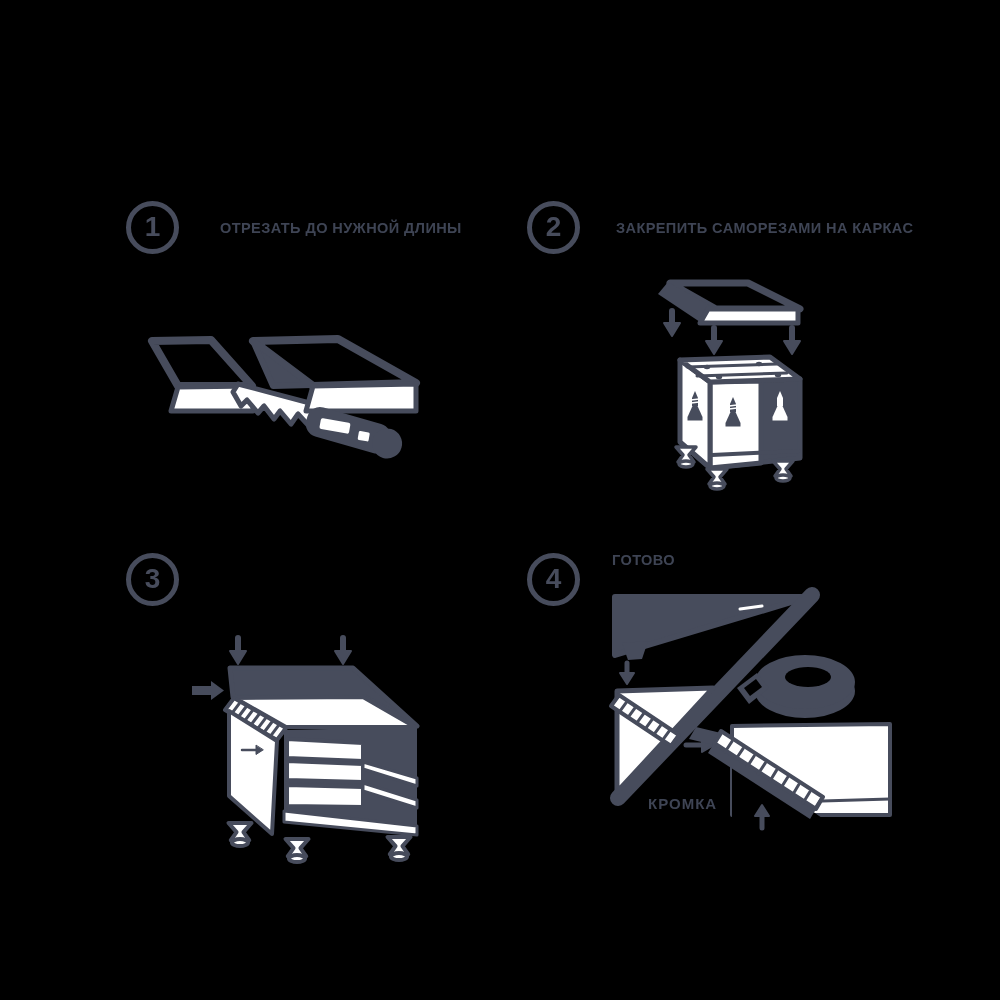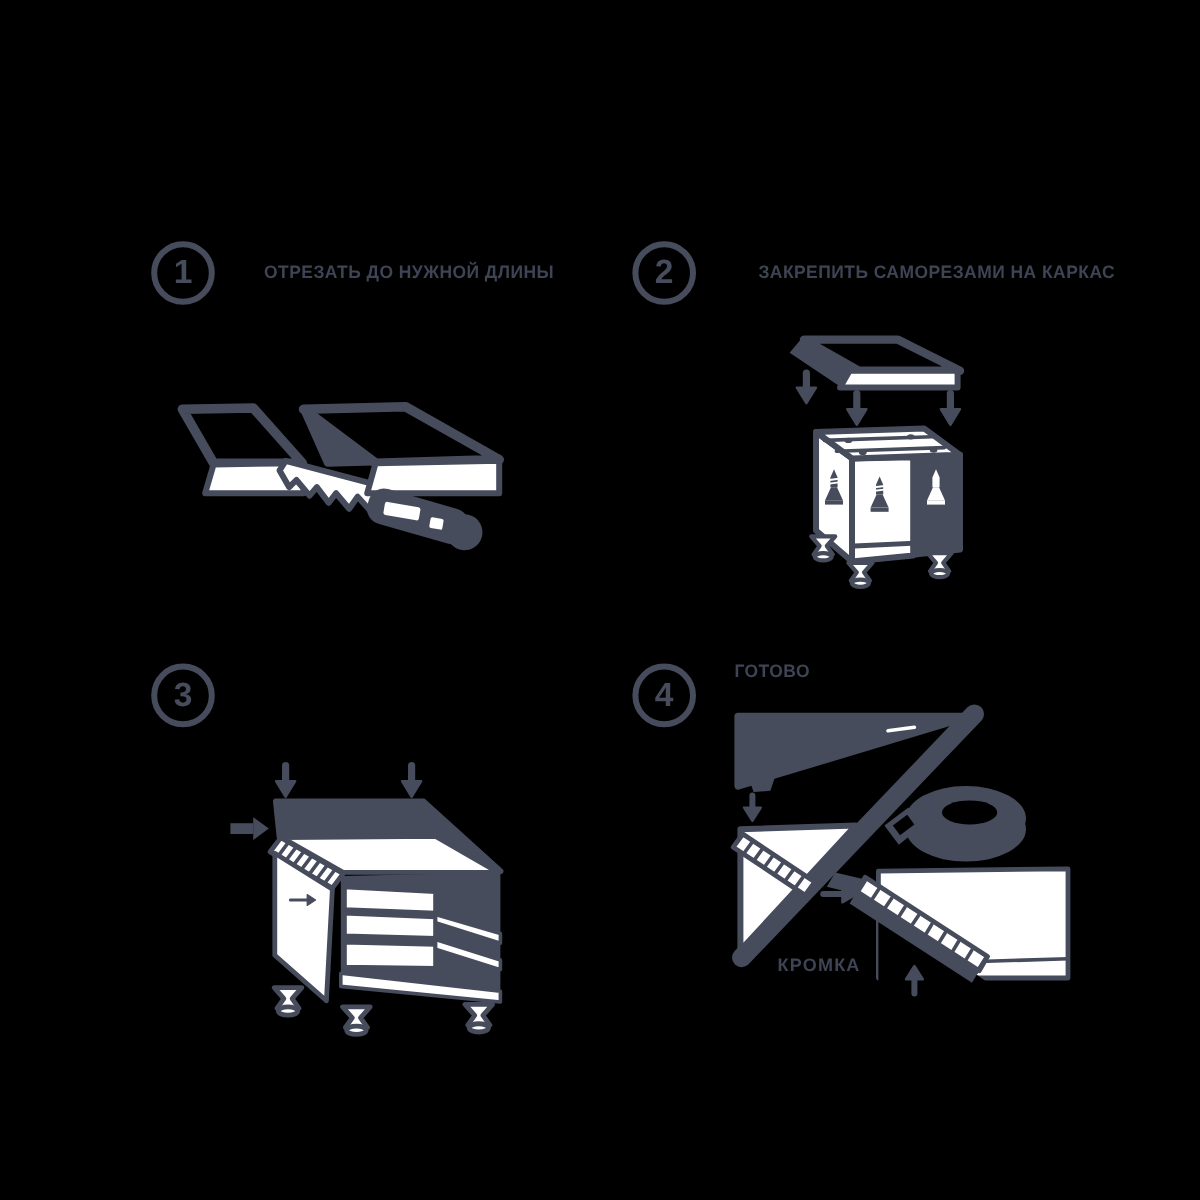--- a/index.html
+++ b/index.html
@@ -33,21 +33,21 @@
   </div>
   <div class="step-header abs" style="left:196px;top:200px;margin-left:24px;">
     <span class="title">ОТРЕЗАТЬ ДО НУЖНОЙ ДЛИНЫ</span>
   </div>
 
   <div class="step-header abs" style="left:527px;top:200px;">
     <div class="badge">
         <span>2</span>
       </div>
   </div>
-  <div class="step-header abs" style="left:632px;top:200px;justify-content:flex-end;">
+  <div class="step-header abs" style="left:616px;top:200px;justify-content:flex-end;">
     <span class="title">ЗАКРЕПИТЬ САМОРЕЗАМИ НА КАРКАС</span>
   </div>
 
   <div class="step-header abs" style="left:126px;top:552px;">
     <div class="badge">
         <span>3</span>
       </div>
   </div>
 
   <div class="step-header abs" style="left:527px;top:552px;">

